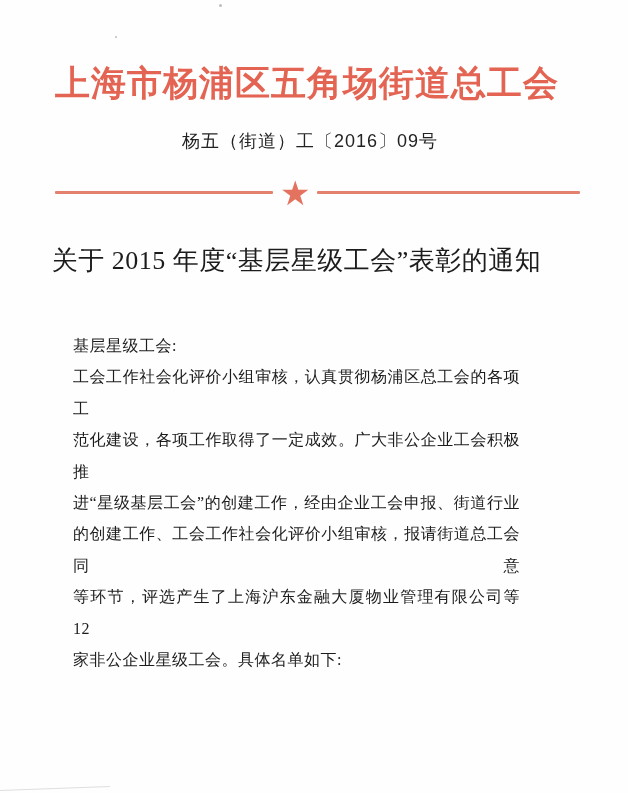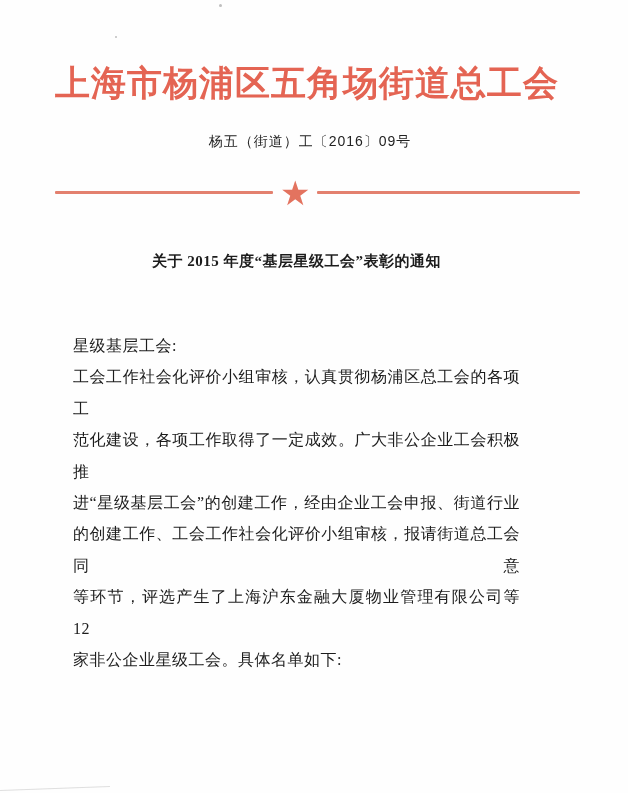--- a/index.html
+++ b/index.html
@@ -19,21 +19,21 @@
     font-size: 35px;
     line-height: 36px;
     font-weight: bold;
     color: var(--header-red, #e25845);
     opacity: 0.92;
     letter-spacing: 1px;
   }
   .doc-number {
     margin: 28px 8px 0 0;
     text-align: center;
-    font-size: 14px;
+    font-size: 18px;
     line-height: 22px;
     letter-spacing: 1px;
     color: #222;
     font-family: "Liberation Sans", "DejaVu Sans", sans-serif;
   }
   .rule-row {
     margin: 26px 48px 0 55px;
     display: flex;
     align-items: center;
     height: 28px;
@@ -51,23 +51,23 @@
     font-size: 34px;
     line-height: 28px;
     color: var(--star-red, #e0604a);
     opacity: 0.88;
     margin: 0 7px;
     transform: translateY(1px);
   }
   .notice-title {
     margin: 42px 35px 16px 0;
     text-align: center;
-    font-size: 15px;
+    font-size: 26px;
     line-height: 26px;
-    font-weight: bold;
+    font-weight: normal;
     letter-spacing: 0.5px;
   }
   .body-block {
     margin: 56px 108px 0 73px;
     font-size: 16px;
     line-height: 31.4px;
     letter-spacing: 0.5px;
   }
   .bodyline { min-height: 31.4px; }
   .j { text-align: justify; text-align-last: justify; text-justify: inter-character; }
@@ -98,21 +98,21 @@
 
   <div class="rule-row">
     <div class="rule-seg rule-left"></div>
     <div class="star">★</div>
     <div class="rule-seg rule-right"></div>
   </div>
 
   <div class="notice-title">关于 2015 年度“基层星级工会”表彰的通知</div>
 
   <div class="body-block">
-    <div class="bodyline">星级基层工会:</div>
+    <div class="bodyline">基层星级工会:</div>
 
     <div class="bodyline j">工会工作社会化评价小组审核，认真贯彻杨浦区总工会的各项工</div>
     <div class="bodyline j">范化建设，各项工作取得了一定成效。广大非公企业工会积极推</div>
     <div class="bodyline j">进“星级基层工会”的创建工作，经由企业工会申报、街道行业</div>
     <div class="bodyline j">的创建工作、工会工作社会化评价小组审核，报请街道总工会同意</div>
     <div class="bodyline j">等环节，评选产生了上海沪东金融大厦物业管理有限公司等 12</div>
     <div class="bodyline">家非公企业星级工会。具体名单如下:</div>
 
   </div>
 

